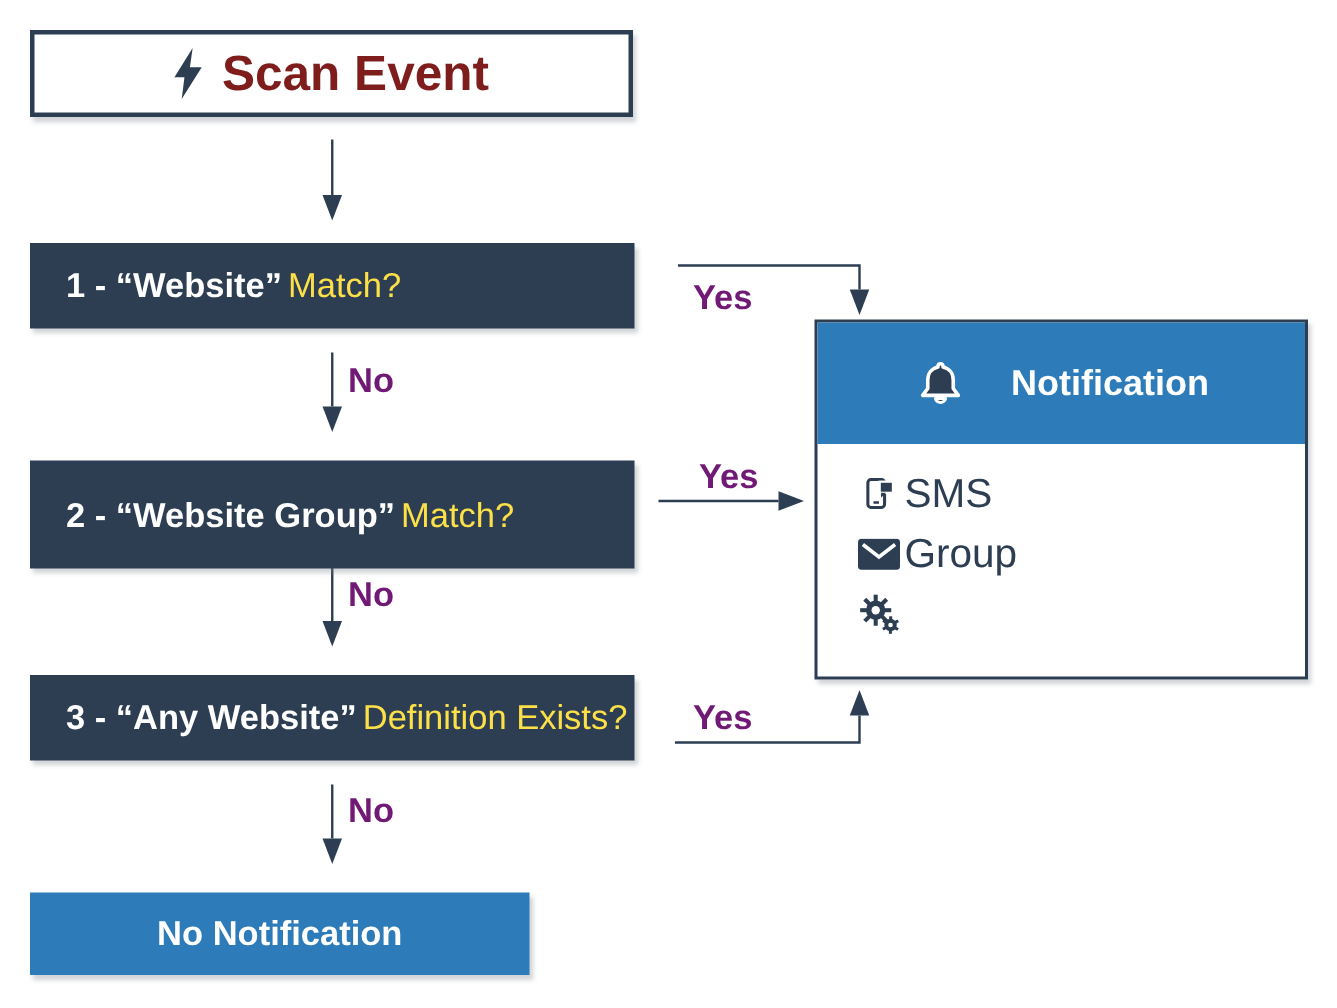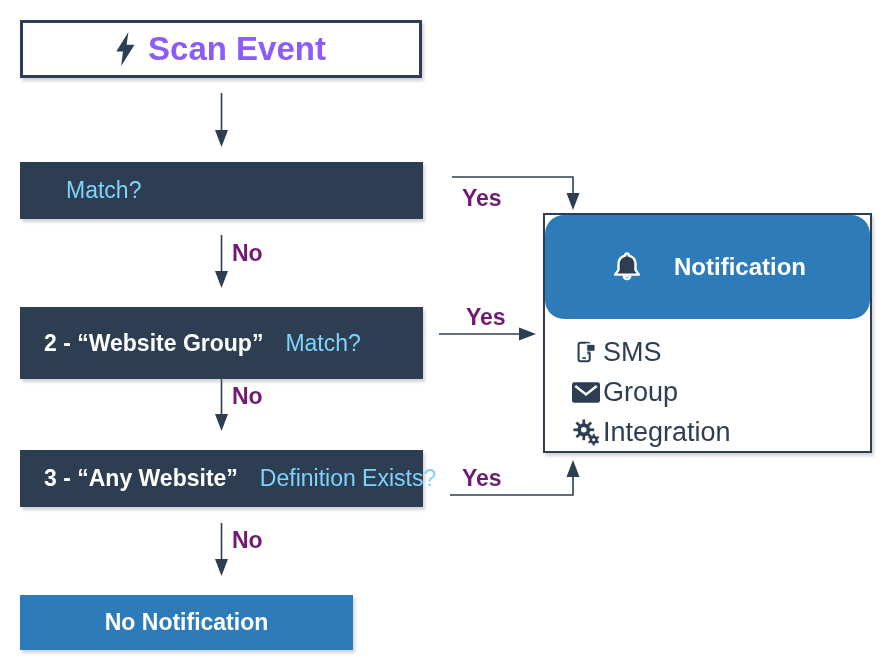--- a/index.html
+++ b/index.html
@@ -22,41 +22,41 @@
     position: absolute;
     left: 20px; top: 20px;
     width: 396px; height: 52px;
     background: #ffffff;
     border: 3px solid #2d3e52;
     box-shadow: 2px 3px 3px rgba(120,130,140,0.35);
     display: flex;
     align-items: center;
     justify-content: center;
     gap: 12px;
-    color: #8b5cf6;
+    color: #7f1d1d;
     font-size: 33px;
     font-weight: bold;
   }
   
   .step {
     position: absolute;
     left: 20px;
     width: 403px;
     background: #2d3e52;
     box-shadow: 2px 3px 3px rgba(120,130,140,0.35);
     display: flex;
     align-items: center;
     padding-left: 24px;
     box-sizing: border-box;
     color: #ffffff;
     font-size: 23px;
     white-space: nowrap;
   }
   .step .bold { font-weight: bold; }
-  .step .rest { font-weight: normal; color: #7dd3fc; margin-left: 22px; }
+  .step .rest { font-weight: normal; color: #fde047; margin-left: 4px; }
   .step1 { top: 162px; height: 57px; }
   .step2 { top: 307px; height: 72px; }
   .step3 { top: 450px; height: 57px; }
   
   .no-notif {
     position: absolute;
     left: 20px; top: 595px;
     width: 333px; height: 55px;
     background: #2d7cb9;
     box-shadow: 2px 3px 3px rgba(120,130,140,0.35);
@@ -85,30 +85,29 @@
   .panel {
     position: absolute;
     left: 543px; top: 213px;
     width: 329px; height: 240px;
     box-sizing: border-box;
     border: 2px solid #2d3e52;
     background: #ffffff;
     box-shadow: 2px 3px 3px rgba(120,130,140,0.35);
   }
   .panel-header {
-    height: 104px;
+    height: 81px;
     background: #2d7cb9;
     display: flex;
     align-items: center;
     justify-content: center;
     gap: 29px;
     color: #ffffff;
     font-size: 24px;
     font-weight: bold;
-    border-radius: 19px;
   }
   .panel-body {
     padding: 13px 0 0 26px;
   }
   .panel-item {
     display: flex;
     align-items: center;
     height: 40px;
   }
   .panel-item .icon-cell {
@@ -167,20 +166,21 @@
   </svg>
 
   <div class="scan-box">
     <svg width="20" height="34" viewBox="0 0 16 28">
       <polygon points="10,0 0,16 5.5,16 4,28 15,10.5 8.5,10.5" fill="#2d3e52"></polygon>
     </svg>
     <span>Scan Event</span>
   </div>
 
   <div class="step step1">
+    <span class="bold">1 - “Website”</span>
     <span class="rest">Match?</span>
   </div>
 
   <div class="step step2">
     <span class="bold">2 - “Website Group”</span>
     <span class="rest">Match?</span>
   </div>
 
   <div class="step step3">
     <span class="bold">3 - “Any Website”</span>
@@ -250,19 +250,18 @@
                 <rect x="22" y="16.5" width="2.2" height="3.5" transform="rotate(120 23 23)"></rect>
                 <rect x="22" y="16.5" width="2.2" height="3.5" transform="rotate(180 23 23)"></rect>
                 <rect x="22" y="16.5" width="2.2" height="3.5" transform="rotate(240 23 23)"></rect>
                 <rect x="22" y="16.5" width="2.2" height="3.5" transform="rotate(300 23 23)"></rect>
                 <circle cx="23" cy="23" r="4.6"></circle>
                 <circle cx="23" cy="23" r="1.7" fill="#ffffff"></circle>
               </g>
             </g>
           </svg>
         </span>
-        <span class="item-label">Integration</span>
       </div>
 
     </div>
   </div>
 
 </div>
 
 </body></html>

